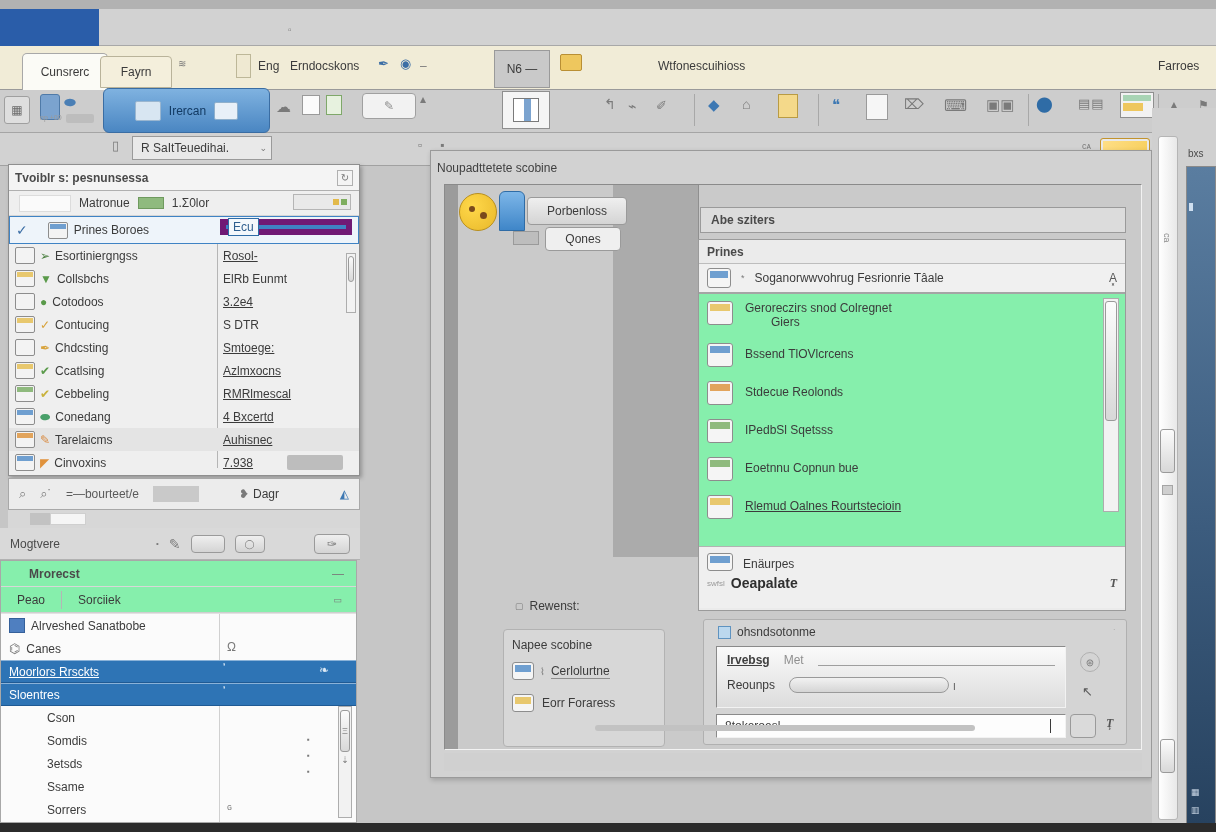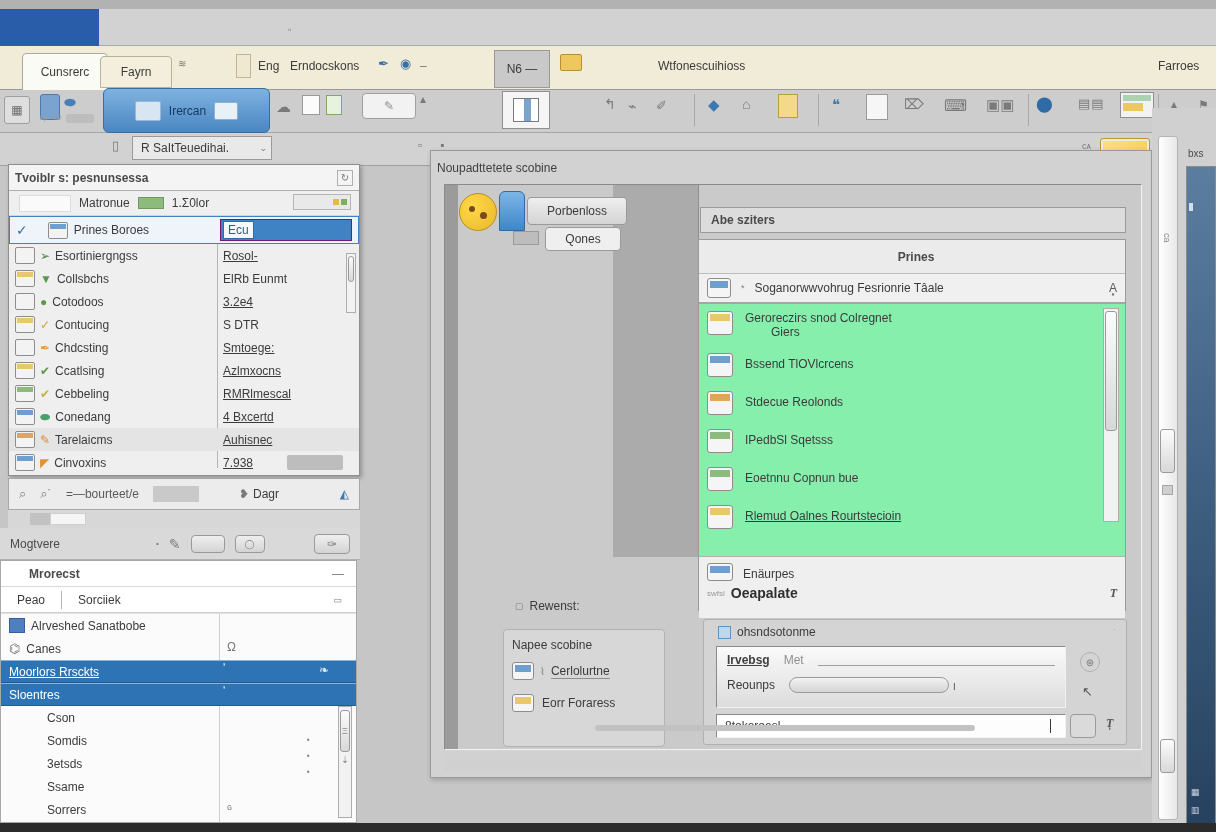--- a/index.html
+++ b/index.html
@@ -134,21 +134,21 @@
     <span style="position:absolute;right:8px;top:3px;width:58px;height:16px;background:#e9e9e9;border:1px solid #b5b5b5;display:inline-flex;align-items:center;justify-content:flex-end;gap:2px;padding-right:3px;">
       <span style="width:6px;height:6px;background:#e2b94a;display:inline-block;"></span>
       <span style="width:6px;height:6px;background:#7fae5f;display:inline-block;"></span>
     </span>
   </div>
 
   <div style="height:28px;display:flex;align-items:center;gap:6px;padding-left:6px;position:relative;background:#eef4fa;border:1px solid #3f83c4;">
     <span style="color:#3c6ea5;font-size:14px;">✓</span>
     <span class="mini-ic ic-blue" style="margin-left:14px;"></span>
     <span>Prines Boroes</span>
-    <span class="abs" style="left:210px;top:2px;width:132px;height:22px;background:#3f83c4;border:1px solid #701a75;display:flex;align-items:center;">
+    <span class="abs" style="left:210px;top:2px;width:132px;height:16px;background:#3f83c4;border:6px solid #701a75;display:flex;align-items:center;">
       <span style="background:#f4f8fc;color:#2f5f8f;height:18px;display:inline-flex;align-items:center;padding:0 4px;margin-left:2px;border:1px solid #2f6ca6;">Ecu</span>
     </span>
   </div>
 
   <div style="position:relative;">
     <div class="propdiv" style="top:0;bottom:6px;"></div>
 
     <div class="proprow">
       <span class="mini-ic"></span>
       <span style="color:#4a7f3f;">➢</span>
@@ -235,21 +235,21 @@
 
 <div class="abs" style="left:0;top:528px;width:360px;height:32px;background:#d9d9d9;border-bottom:1px solid #b2b2b2;display:flex;align-items:center;padding:0 10px;gap:10px;">
   <span style="color:#4a4a4a;">Mogtvere</span>
   <span class="glyph" style="margin-left:86px;font-size:8px;">•</span>
   <span class="glyph" style="font-size:14px;">✎</span>
   <span class="pill-btn" style="width:34px;height:18px;display:inline-block;"></span>
   <span class="pill-btn" style="width:30px;height:18px;display:inline-flex;align-items:center;justify-content:center;font-size:9px;color:#7a7a7a;">◯</span>
   <span class="pill-btn" style="margin-left:auto;width:36px;height:20px;display:inline-flex;align-items:center;justify-content:center;color:#7a7a7a;">✑</span>
 </div>
 
-<div class="abs" style="left:0;top:560px;width:357px;height:263px;background:#ffffff;border:1px solid #a8a8a8;">
+<div class="abs" style="left:0;top:560px;width:357px;height:263px;background:#86efac;border:1px solid #a8a8a8;">
   <div style="height:26px;display:flex;align-items:center;padding:0 12px 0 28px;border-bottom:1px solid #d8d8d8;">
     <span style="font-weight:bold;color:#4a4a4a;">Mrorecst</span>
     <span class="glyph" style="margin-left:auto;">—</span>
   </div>
   <div style="height:26px;display:flex;align-items:center;border-bottom:1px solid #cfcfcf;">
     <span style="padding:0 16px;">Peao</span>
     <span style="width:1px;height:18px;background:#b5b5b5;"></span>
     <span style="padding:0 16px;">Sorciiek</span>
     <span class="glyph" style="margin-left:auto;margin-right:14px;font-size:9px;">▭</span>
   </div>
@@ -319,21 +319,21 @@
     <div class="abs" style="left:68px;top:46px;width:26px;height:14px;background:#bdbdbd;border:1px solid #9a9a9a;"></div>
     <div class="abs pill-btn" style="left:100px;top:42px;width:76px;height:24px;display:flex;align-items:center;justify-content:center;background:#efefef;">
       <span>Qones</span>
     </div>
 
     <div class="abs" style="left:255px;top:22px;width:426px;height:26px;background:#dcdcdc;border:1px solid #9a9a9a;display:flex;align-items:center;padding-left:10px;">
       <span style="font-weight:bold;color:#4a4a4a;">Abe sziters</span>
     </div>
 
     <div class="abs" style="left:253px;top:54px;width:428px;height:372px;background:#ebebeb;border:1px solid #9a9a9a;">
-      <div style="height:34px;border-bottom:1px solid #bdbdbd;display:flex;align-items:center;padding-left:8px;justify-content:center;">
+      <div style="height:24px;border-bottom:1px solid #bdbdbd;display:flex;align-items:center;padding-left:8px;">
         <span style="font-weight:bold;color:#4a4a4a;">Prines</span>
       </div>
 
       <div style="height:30px;border-bottom:2px solid #a5a5a5;display:flex;align-items:center;gap:10px;padding:0 8px;background:#f0f0f0;">
         <span class="c-ic ic-blue" style="width:24px;height:20px;"></span>
         <span class="glyph" style="font-size:9px;">*</span>
         <span>Soganorwwvohrug  Fesrionrie Tâale</span>
         <span style="margin-left:auto;color:#5a5a5a;">A͓</span>
       </div>
 

